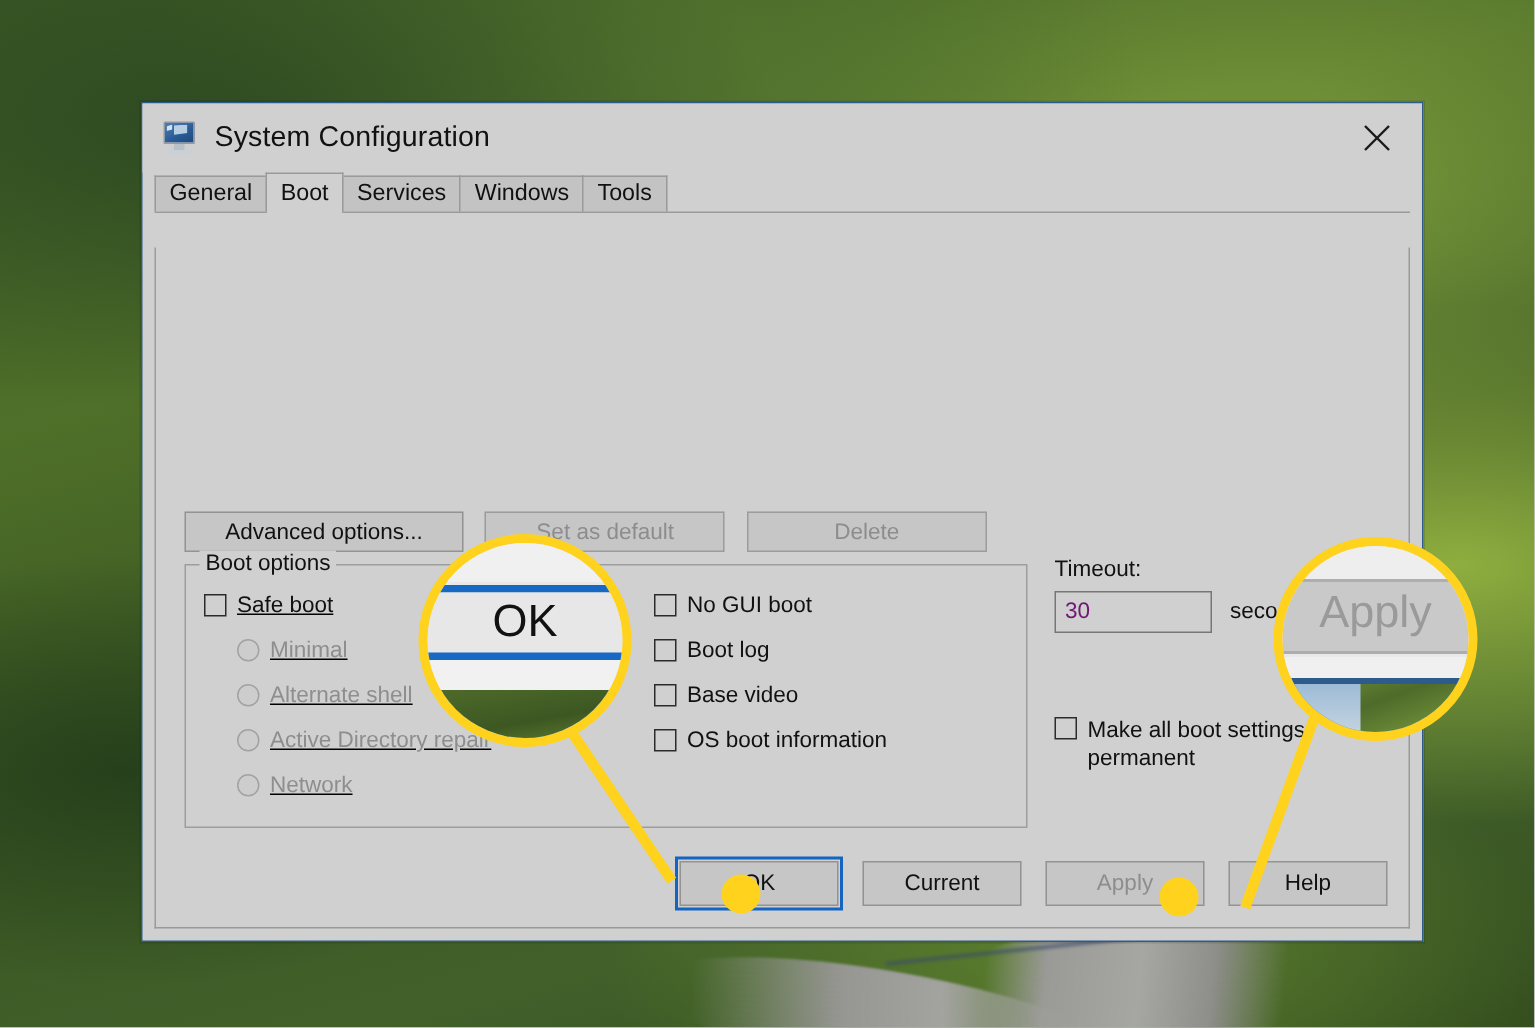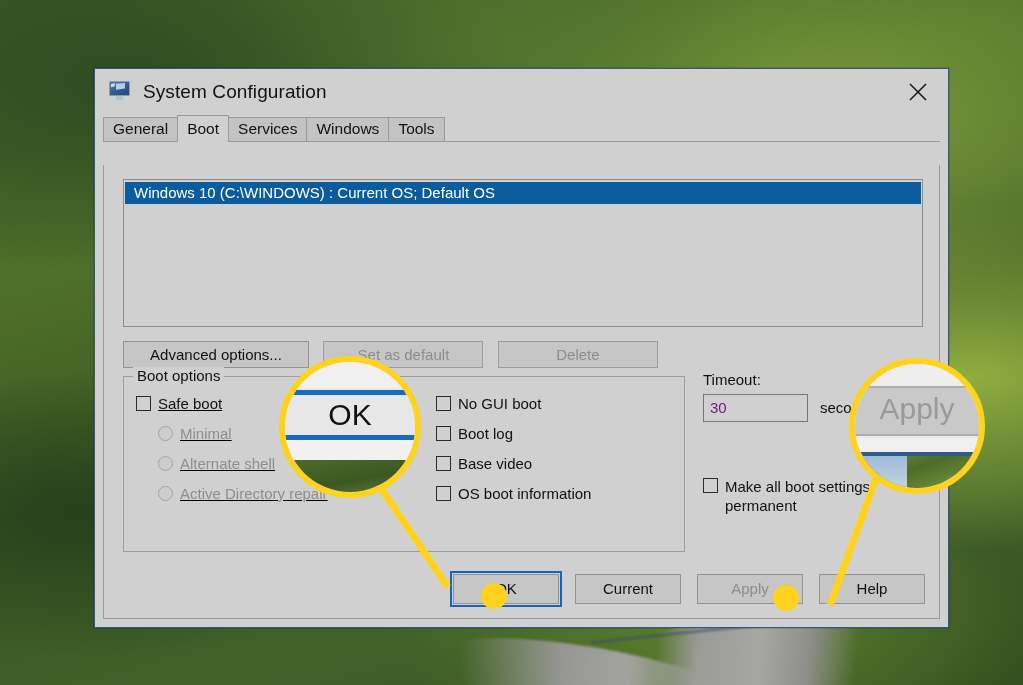--- a/index.html
+++ b/index.html
@@ -317,23 +317,20 @@
       <div class="tab">
           <span>Windows</span>
         </div>
       <div class="tab">
           <span>Tools</span>
         </div>
     </div>
 
     <div id="tabpage">
 
-      <div id="oslist">
-        <div id="oslist-item">Windows 10 (C:\WINDOWS) : Current OS; Default OS</div>
-      </div>
 
       <div class="btnrow">
         <div class="wbtn" style="width:186px"><span>Advanced options...</span></div>
         <div class="wbtn disabled" style="width:160px; margin-left:10px"><span>Set as default</span></div>
         <div class="wbtn disabled" style="width:160px; margin-left:10px"><span>Delete</span></div>
       </div>
 
       <div id="bootgroup">
         <div id="bootgroup-legend">Boot options</div>
 
@@ -346,20 +343,24 @@
             <span class="rdo"></span>
             <span class="olabel dim">Minimal</span>
           </div>
           <div class="opt indent">
             <span class="rdo"></span>
             <span class="olabel dim">Alternate shell</span>
           </div>
           <div class="opt indent">
             <span class="rdo"></span>
             <span class="olabel dim">Active Directory repair</span>
+          </div>
+          <div class="opt indent">
+            <span class="rdo"></span>
+            <span class="olabel dim">Network</span>
           </div>
         </div>
 
         <div id="gui-col">
           <div class="opt">
             <span class="cbx"></span>
             <span class="olabel">No GUI boot</span>
           </div>
           <div class="opt">
             <span class="cbx"></span>

